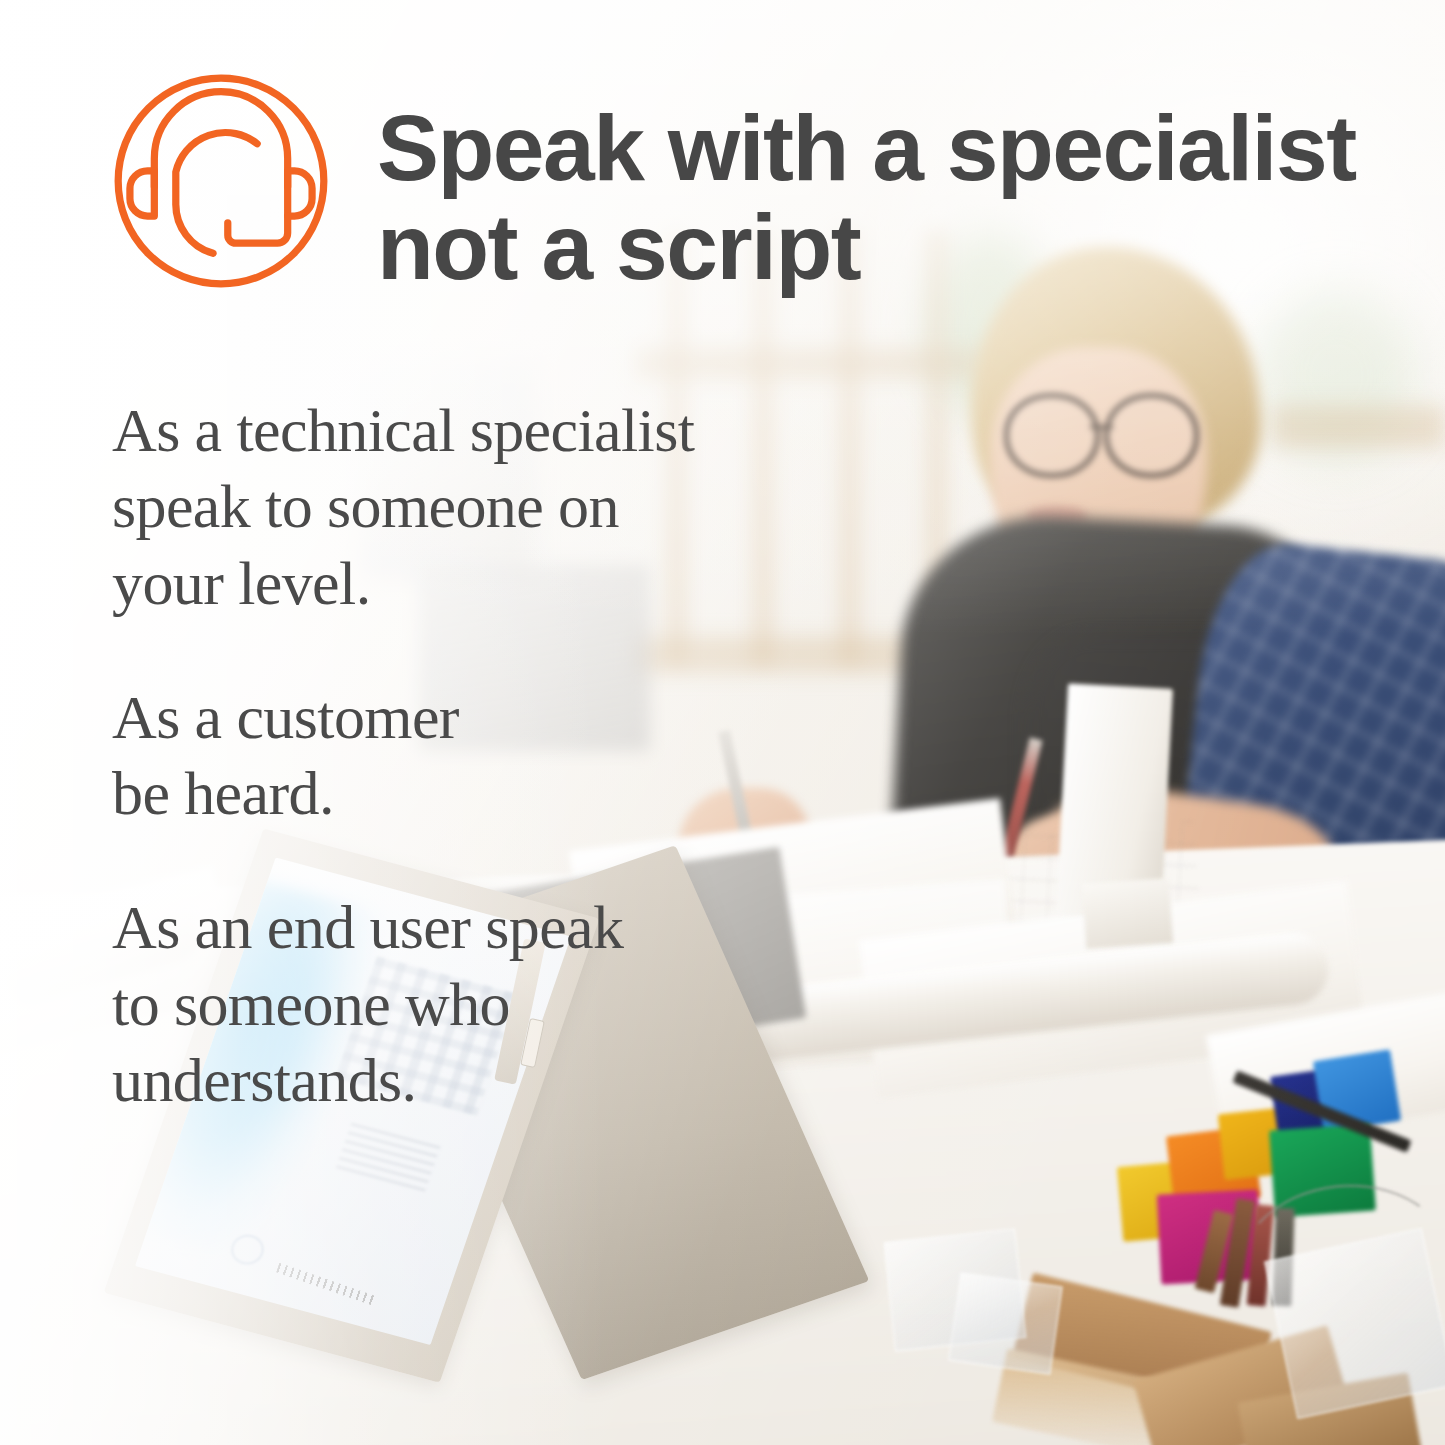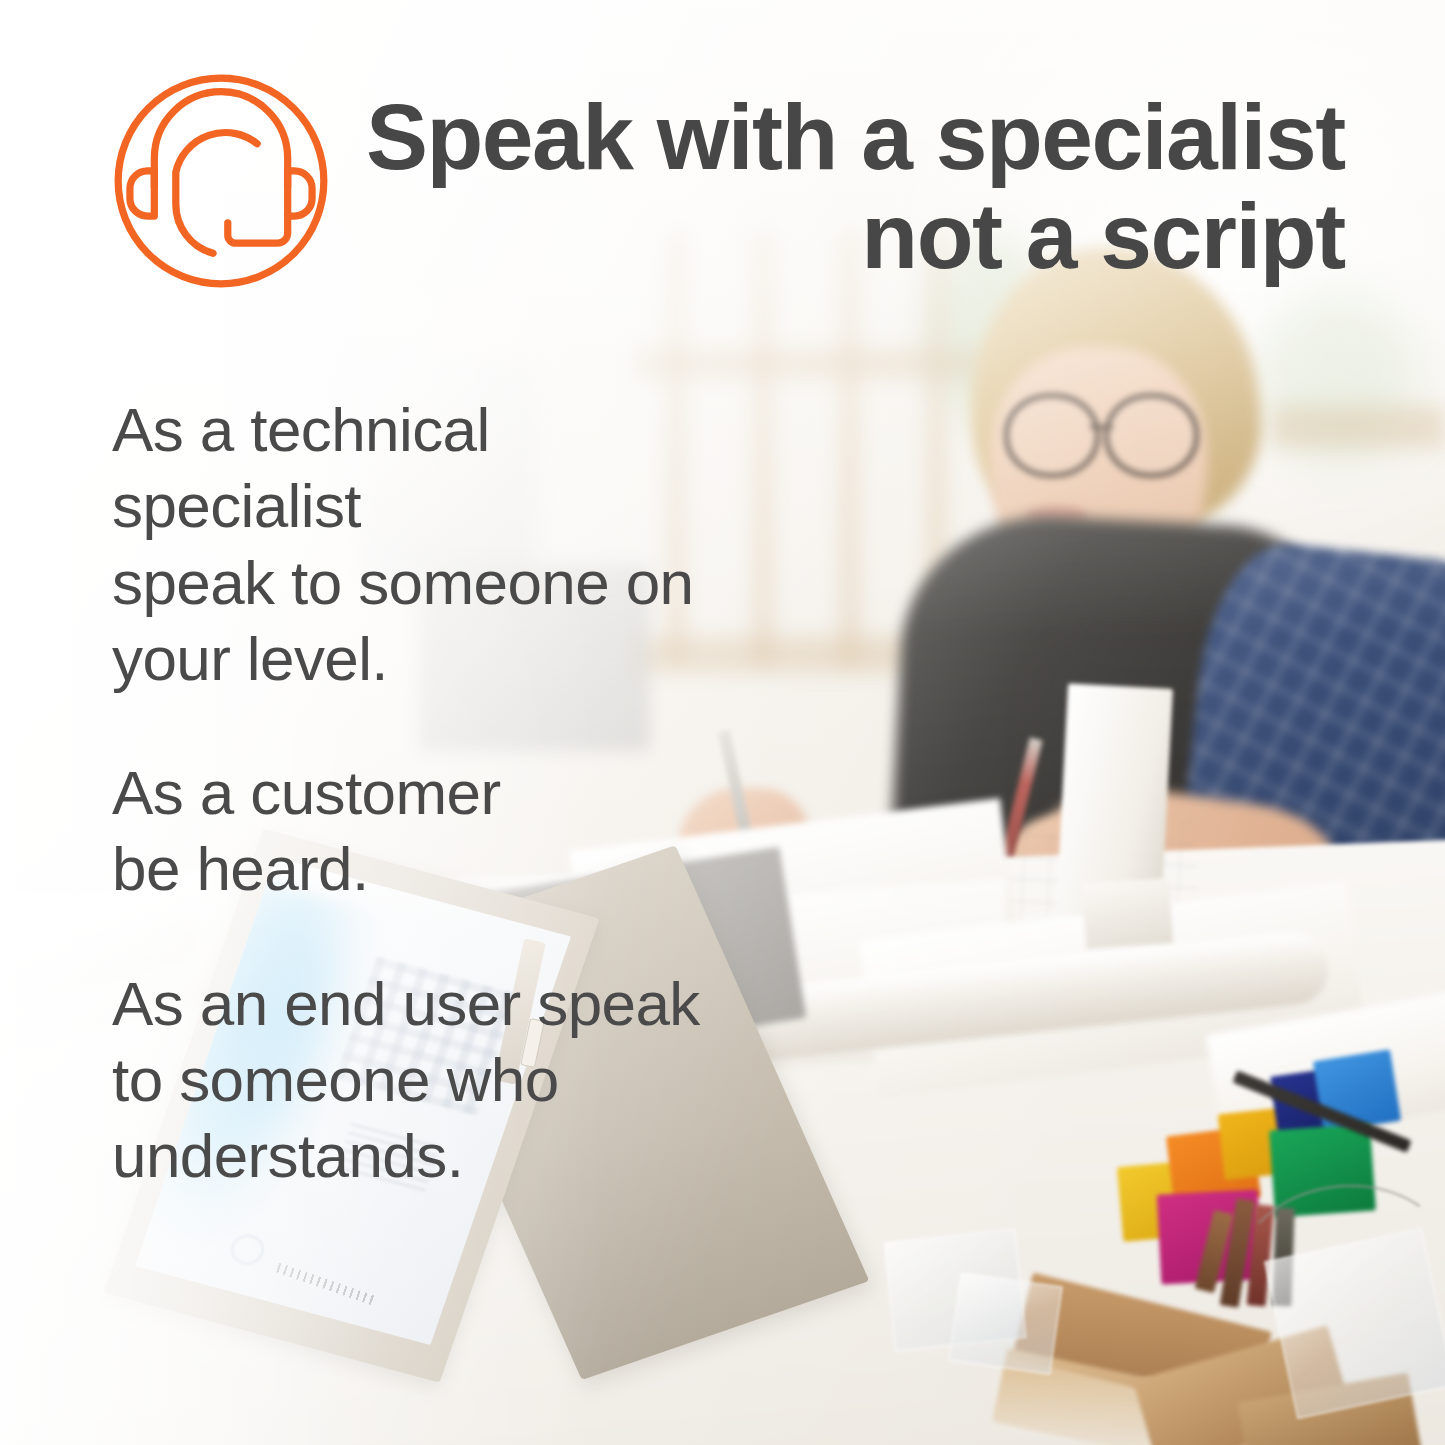--- a/index.html
+++ b/index.html
@@ -503,43 +503,42 @@
 
   .icon-badge {
     width: 226px;
     height: 226px;
     flex: 0 0 226px;
     margin-top: 6px;
   }
   .icon-badge svg { display: block; width: 100%; height: 100%; }
 
   .headline {
-    margin: 0;
+    margin: 11px;
     padding-top: 26px;
     font-family: "Liberation Sans", sans-serif;
     font-weight: 700;
     font-size: 93px;
     line-height: 1.06;
     letter-spacing: -1.5px;
     color: #474747;
     white-space: pre-line;
     max-width: 980px;
-    text-align: right;
   }
 
   .body-copy {
     position: absolute;
     left: 112px;
     top: 392px;
     width: 640px;
   }
 
   .para {
     margin: 0 0 58px 0;
-    font-family: Liberation Sans, sans-serif;
+    font-family: Liberation Serif, serif;
     font-weight: 400;
     font-size: 62px;
     line-height: 1.23;
     letter-spacing: -0.6px;
     color: #4a4a4a;
     white-space: pre-line;
   }
   .para:last-child { margin-bottom: 0; }
 </style>
 </head>

